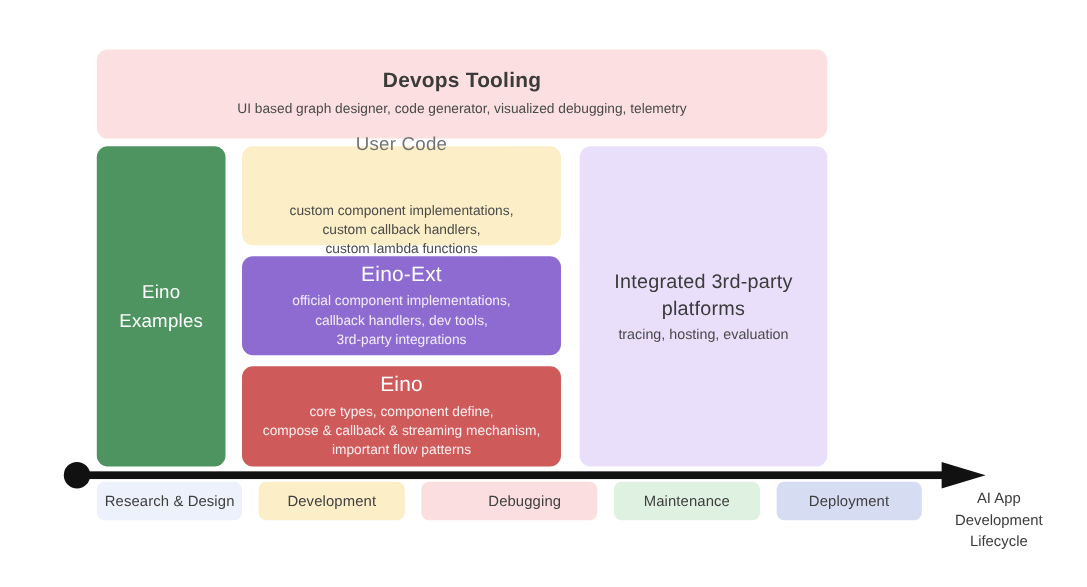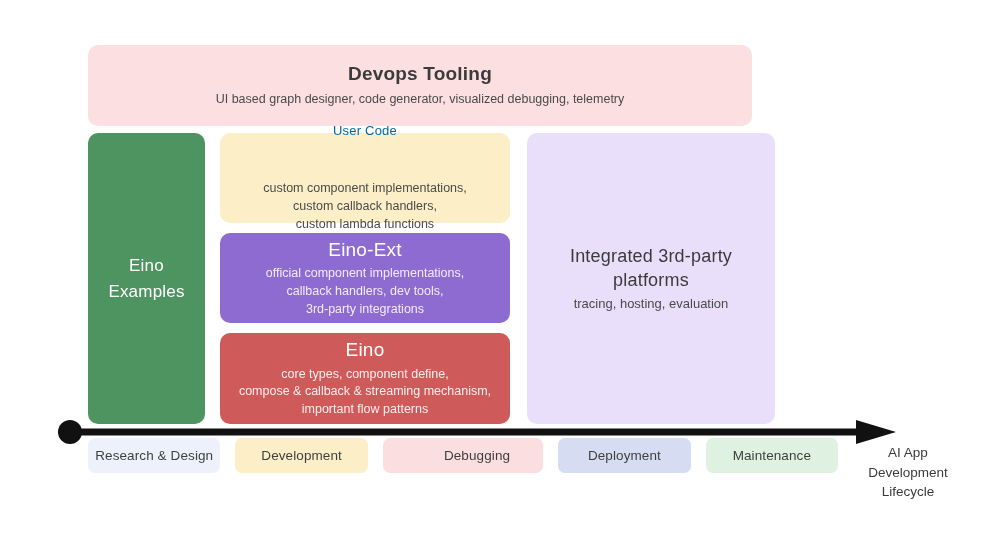--- a/index.html
+++ b/index.html
@@ -78,21 +78,21 @@
   }
 
   
   #usercode-card {
     left: 220px;
     top: 133px;
     width: 290px;
     height: 90px;
     background: #FCEFC7;
   }
-  #usercode-card .title { color: #0369a1; font-size: 13px; }
+  #usercode-card .title { color: #737373; font-size: 17px; }
   #usercode-card .desc  { color: #4a4a4a; margin-top: 38px; }
 
   
   #einoext-card {
     left: 220px;
     top: 233px;
     width: 290px;
     height: 90px;
     background: #8D6BD0;
   }
@@ -107,21 +107,21 @@
     height: 91px;
     background: #CE5A5A;
   }
   #eino-card .title { color: #ffffff; font-size: 19px; }
   #eino-card .desc  { color: #fbeeee; }
 
   
   #thirdparty-card {
     left: 527px;
     top: 133px;
-    width: 248px;
+    width: 225px;
     height: 291px;
     background: #EADFFB;
   }
   #thirdparty-card .title {
     color: #3b3b3b;
     font-size: 18px;
     line-height: 1.36;
     margin-bottom: 2px;
     white-space: pre-line;
   }
@@ -224,25 +224,25 @@
   <div id="lifecycle">
     <div class="chip" style="background: rgb(237, 241, 251);">
       <span>Research &amp; Design</span>
     </div>
     <div class="chip" style="background: rgb(252, 239, 199);">
       <span>Development</span>
     </div>
     <div class="chip" style="background: rgb(251, 223, 224); padding-left: 28px;">
       <span>Debugging</span>
     </div>
+    <div class="chip" style="background: rgb(223, 242, 225);">
+      <span>Maintenance</span>
+    </div>
     <div class="chip" style="background: rgb(214, 220, 242);">
       <span>Deployment</span>
-    </div>
-    <div class="chip" style="background: rgb(223, 242, 225);">
-      <span>Maintenance</span>
     </div>
   </div>
 
   <div id="axis-label">AI App
 Development
 Lifecycle</div>
 
 </div>
 
 </body></html>

